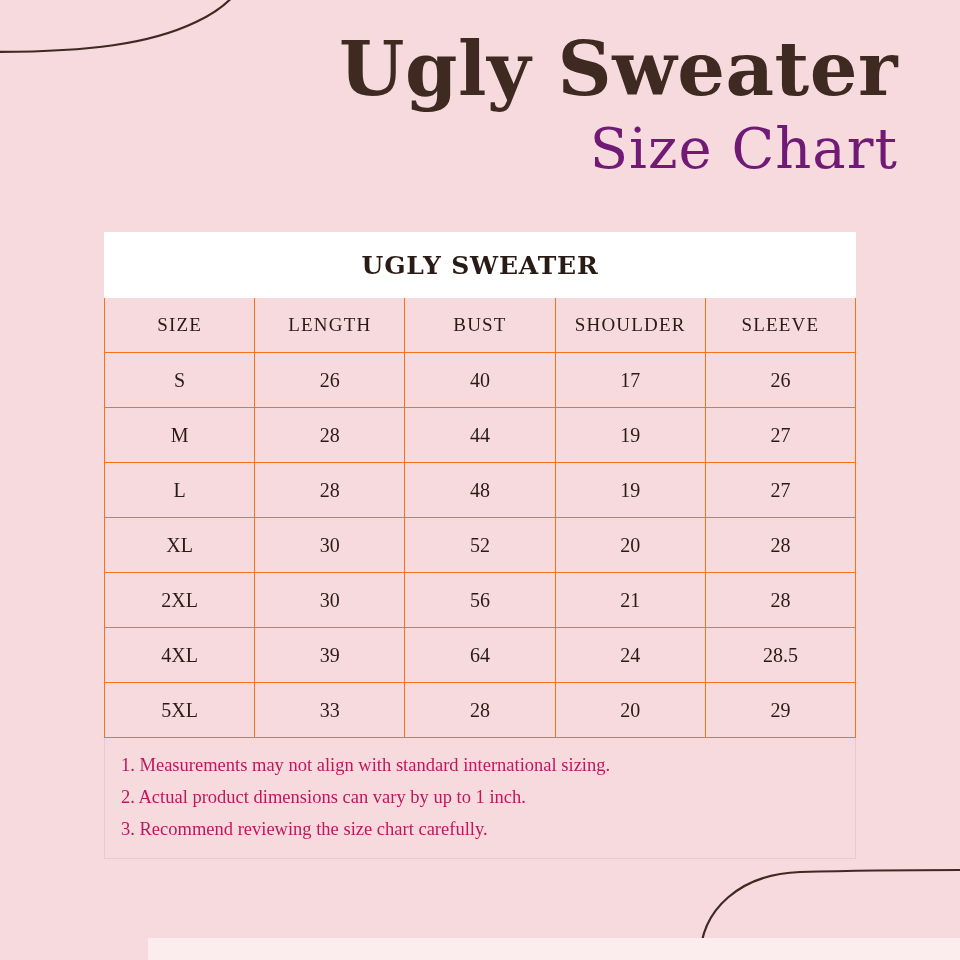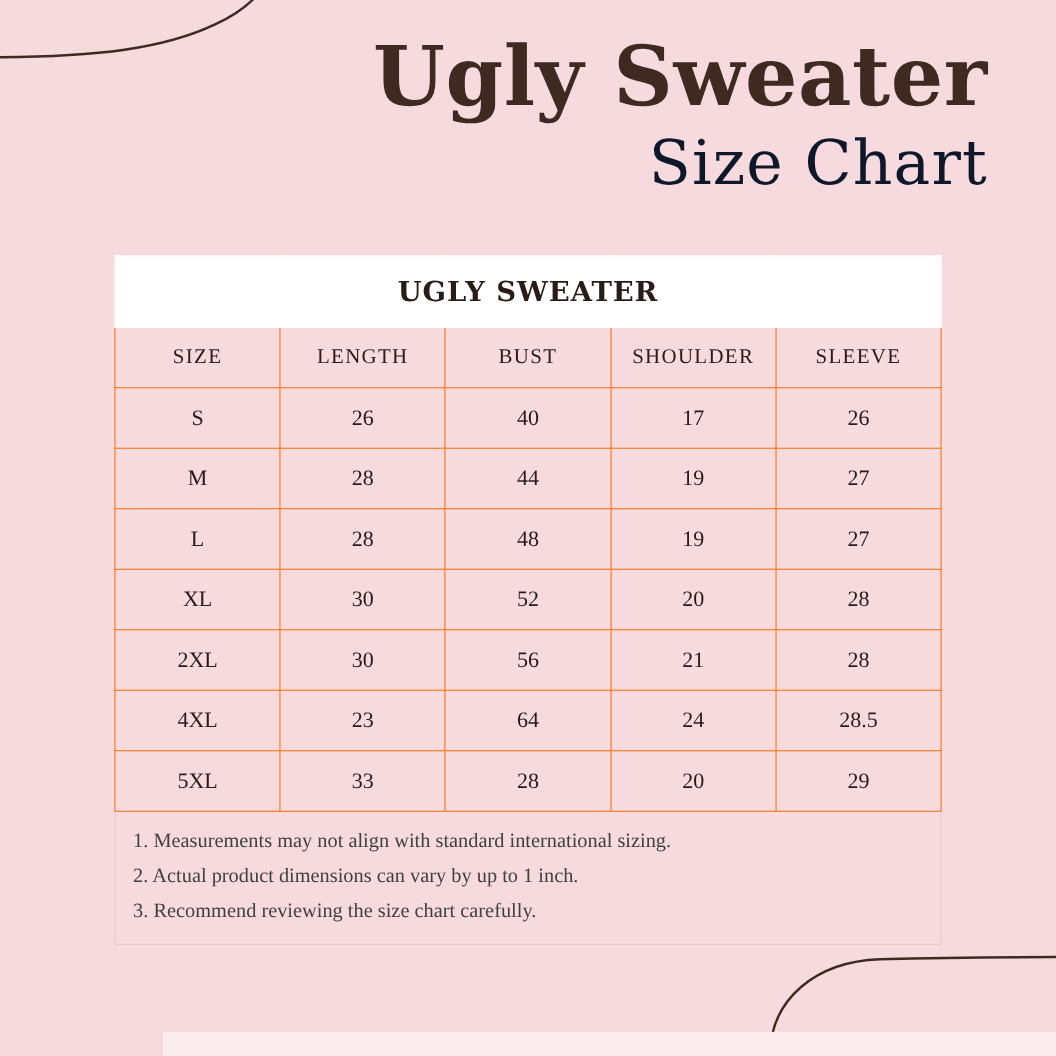--- a/index.html
+++ b/index.html
@@ -49,21 +49,21 @@
     font-size: 75px;
     font-weight: 700;
     color: #3f2a21;
     letter-spacing: 0.5px;
     line-height: 1.05;
   }
   .title-sub {
     font-family: "DejaVu Serif", serif;
     font-size: 56px;
     font-weight: 400;
-    color: #0f172a;
+    color: #701a75;
     line-height: 1.15;
     margin-top: 8px;
     letter-spacing: 1px;
   }
 
   
   .table-wrap {
     position: absolute;
     left: 104px;
     top: 232px;
@@ -112,21 +112,21 @@
     border: 1px solid #ecc8ce;
     border-top: none;
     padding: 14px 16px 16px 16px;
     box-sizing: border-box;
     width: 752px;
   }
   .notes p {
     margin: 0 0 5px 0;
     font-size: 18.5px;
     line-height: 1.45;
-    color: #404040;
+    color: #be185d;
   }
   .notes p:last-child {
     margin-bottom: 0;
   }
 </style>
 </head>
 <body>
 
 <svg class="deco-svg" viewBox="0 0 960 960">
   <path d="M -10 52 C 90 52 150 44 196 22 C 222 10 238 -6 246 -22" fill="none" stroke="#3f2a21" stroke-width="2.2"></path>
@@ -183,21 +183,21 @@
       </tr>
       <tr>
         <td class="data-cell size-cell">2XL</td>
         <td class="data-cell">30</td>
         <td class="data-cell">56</td>
         <td class="data-cell">21</td>
         <td class="data-cell">28</td>
       </tr>
       <tr>
         <td class="data-cell size-cell">4XL</td>
-        <td class="data-cell">23</td>
+        <td class="data-cell">39</td>
         <td class="data-cell">64</td>
         <td class="data-cell">24</td>
         <td class="data-cell">28.5</td>
       </tr>
       <tr>
         <td class="data-cell size-cell">5XL</td>
         <td class="data-cell">33</td>
         <td class="data-cell">28</td>
         <td class="data-cell">20</td>
         <td class="data-cell">29</td>

